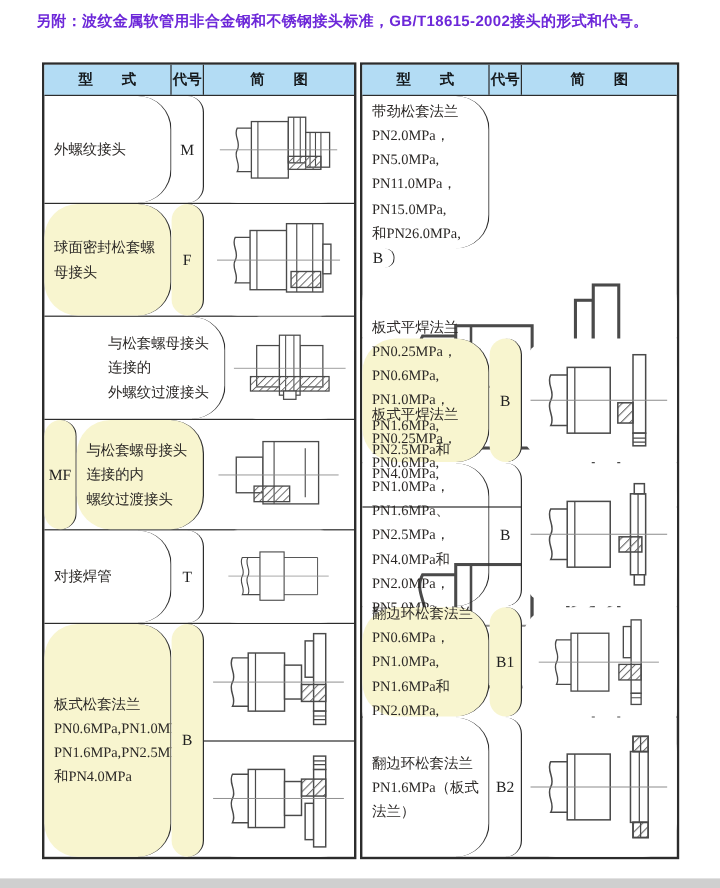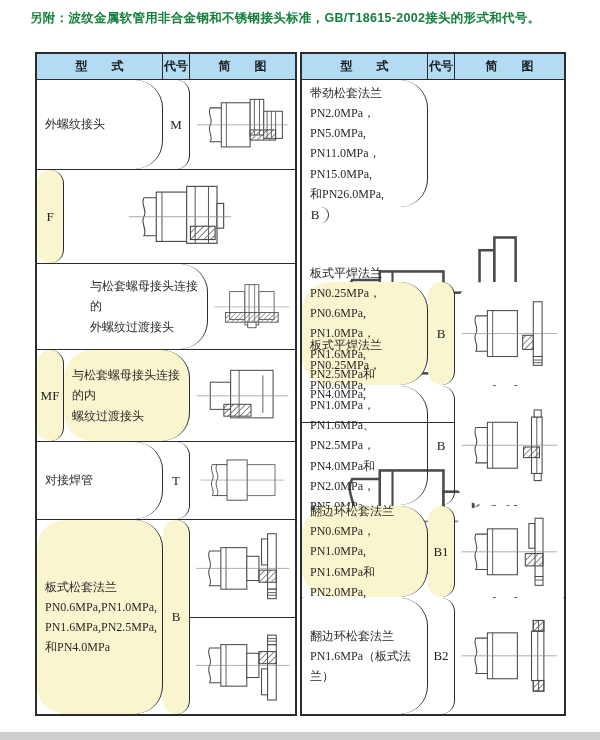--- a/index.html
+++ b/index.html
@@ -2,29 +2,29 @@
 <html><head>
 <meta charset="utf-8">
 <style>
   html,body{margin:0;padding:0;}
   body{
     width:600px;height:740px;position:relative;overflow:hidden;
     background:#ffffff;font-family:"Liberation Sans",sans-serif;
   }
   .page-title{
     position:absolute;left:30px;top:10px;width:560px;
-    font-size:12.5px;font-weight:bold;color:#15803d;letter-spacing:.3px;
+    font-size:12.5px;font-weight:bold;color:#6d28d9;letter-spacing:.3px;
   }
   .tables{position:absolute;left:35px;top:52px;display:flex;gap:3px;}
   .tbl{border:2px solid var(--border);background:#fff;box-sizing:border-box;}
   .tbl.left{width:262px;}
   .tbl.right{width:266px;}
   .thead{display:flex;height:26px;background:var(--header-bg);border-bottom:1.5px solid var(--border);box-sizing:border-box;}
   .hcell{display:flex;align-items:center;justify-content:center;font-weight:bold;font-size:12px;color:#15191c;box-sizing:border-box;}
-  .c-type{width:126px;border-right:1.5px solid var(--border);}
+  .c-type{width:106px;border-right:1.5px solid var(--border);}
   .c-code{width:27px;border-right:1.5px solid var(--border);}
   .c-diag{flex:1;font-family:Liberation Serif, serif;}
   .trow{display:flex;border-bottom:1.5px solid var(--border);box-sizing:border-box;}
   .trow:last-child{border-bottom:none;}
   .cell{box-sizing:border-box;border-radius:28px;}
   .type{
     padding:3px 5px 3px 8px;display:flex;align-items:center;text-align:left;
     font-size:12px;line-height:1.68;color:#2b2826;white-space:pre-line;
     font-family:"Liberation Serif","DejaVu Serif",serif;
   }
@@ -72,20 +72,21 @@
               <rect x="81" y="28" width="22" height="32" fill="#fff" stroke="#4a4a4a" stroke-width="1.2"></rect>
               <line x1="85" y1="28" x2="85" y2="60" stroke="#4a4a4a" stroke-width="1"></line>
               <line x1="90" y1="28" x2="90" y2="60" stroke="#4a4a4a" stroke-width="1"></line>
               <line x1="95" y1="28" x2="95" y2="60" stroke="#4a4a4a" stroke-width="1"></line>
               <rect x="65" y="50" width="30" height="12" fill="url(#hp1)" stroke="#4a4a4a" stroke-width="1.2"></rect>
               <line x1="2" y1="44" x2="110" y2="44" stroke="#8b8b8b" stroke-width="0.8"></line>
             </svg>
           </div>
         </div>
         <div class="trow alt" style="height: 94px;">
+          <div class="cell type c-type">球面密封松套螺母接头</div>
           <div class="cell code c-code">F</div>
           <div class="cell diag c-diag">
             <svg viewBox="0 0 112 88" preserveAspectRatio="xMidYMid meet">
               <defs>
                 <pattern id="hp2" width="5" height="5" patternUnits="userSpaceOnUse" patternTransform="rotate(45)">
                   <line x1="0" y1="0" x2="0" y2="5" stroke="#6a6a6a" stroke-width="1.8"></line>
                 </pattern>
               </defs>
               <path d="M31,24 H18 C14,31 22,37 18,44 C14,51 22,57 18,64 H31" fill="none" stroke="#4a4a4a" stroke-width="1.2"></path>
               <rect x="31" y="18" width="34" height="52" fill="#fff" stroke="#4a4a4a" stroke-width="1.2"></rect>

